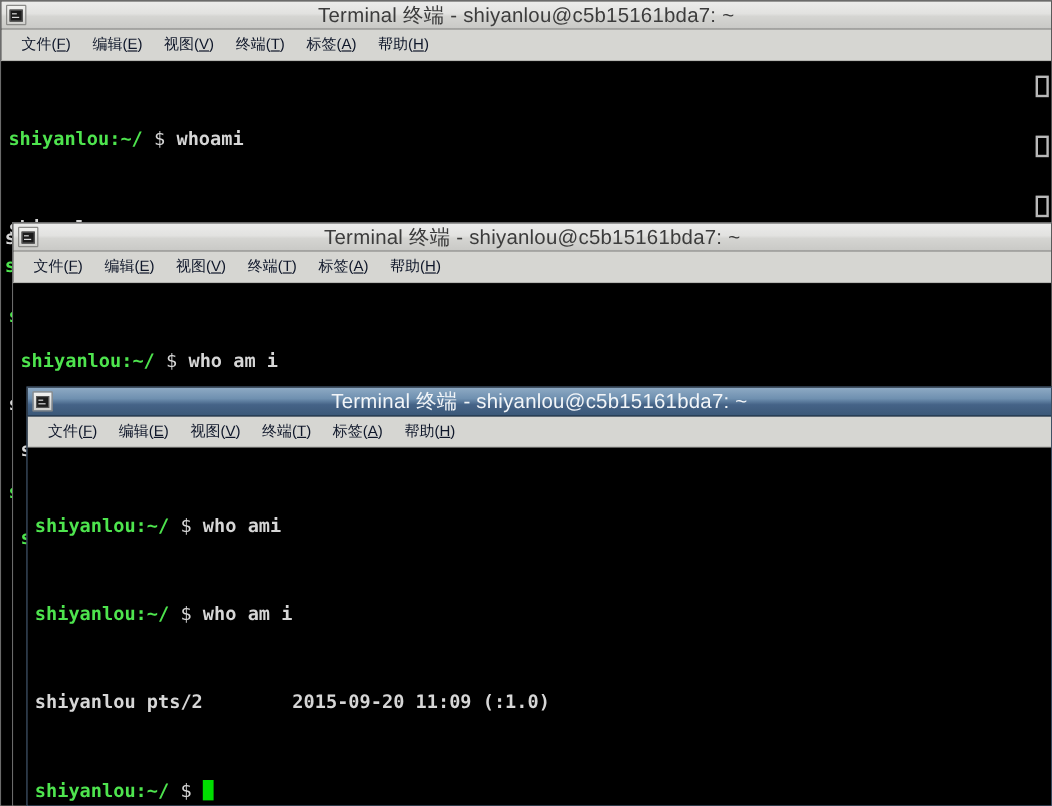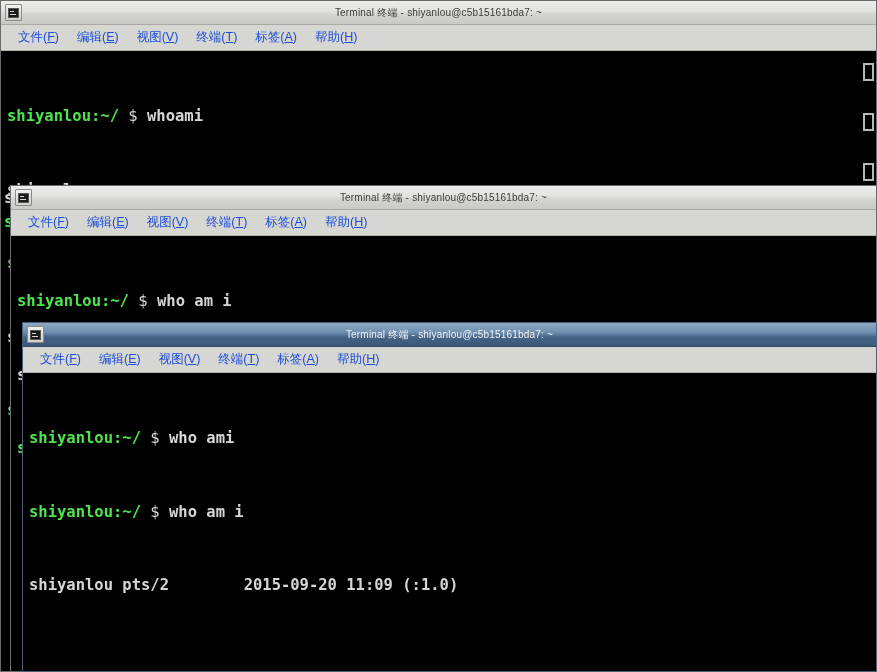--- a/index.html
+++ b/index.html
@@ -83,42 +83,42 @@
     position: absolute;
     left: 1px; top: 5px;
     width: 6px; height: 1px;
     background: #d8d8d8;
   }
 
   .title-text {
     position: absolute;
     left: 0; right: 0;
     text-align: center;
-    font-size: 10px;
+    font-size: 17px;
     color: #3c3c3c;
     letter-spacing: 0.2px;
     white-space: nowrap;
     pointer-events: none;
   }
   .titlebar.active .title-text { color: #f2f5f8; }
 
   
   .menubar {
     height: 26px;
     display: flex;
     align-items: center;
     padding-left: 8px;
     background: #d6d6d2;
     border-bottom: 1px solid #b4b4b0;
     gap: 0px;
   }
 
   .menu-item {
     font-size: 12.5px;
-    color: #1d4ed8;
+    color: #0f172a;
     padding: 2px 9px;
     white-space: nowrap;
     cursor: default;
   }
   .menu-item .mn { text-decoration: underline; }
 
   
   .term-body {
     background: #000000;
     padding: 4px 0 0 6px;
@@ -252,16 +252,17 @@
       <div class="menu-item"><span>视图</span>(<span class="mn">V</span>)</div>
       <div class="menu-item"><span>终端</span>(<span class="mn">T</span>)</div>
       <div class="menu-item"><span>标签</span>(<span class="mn">A</span>)</div>
       <div class="menu-item"><span>帮助</span>(<span class="mn">H</span>)</div>
     </div>
 
     <div class="term-body">
       <div class="line"><span class="user">shiyanlou</span><span class="user">:~/</span><span class="punct"> </span><span class="punct">$</span><span class="punct"> </span><span class="out">who ami</span></div>
       <div class="line"><span class="user">shiyanlou</span><span class="user">:~/</span><span class="punct"> </span><span class="punct">$</span><span class="punct"> </span><span class="out">who am i</span></div>
       <div class="line out">shiyanlou pts/2        2015-09-20 11:09 (:1.0)</div>
+      <div class="line"><span class="user">shiyanlou</span><span class="user">:~/</span><span class="punct"> </span><span class="punct">$</span><span class="punct"> </span><span class="cursor-block"></span></div>
     </div>
   </div>
 
 </div>
 
 </body></html>

